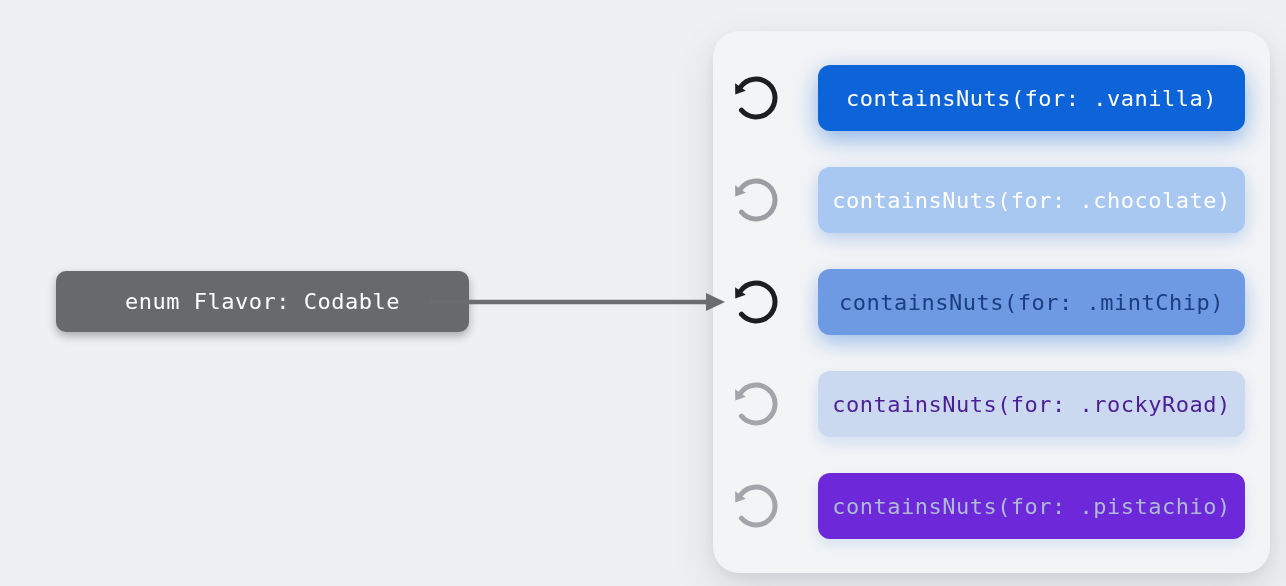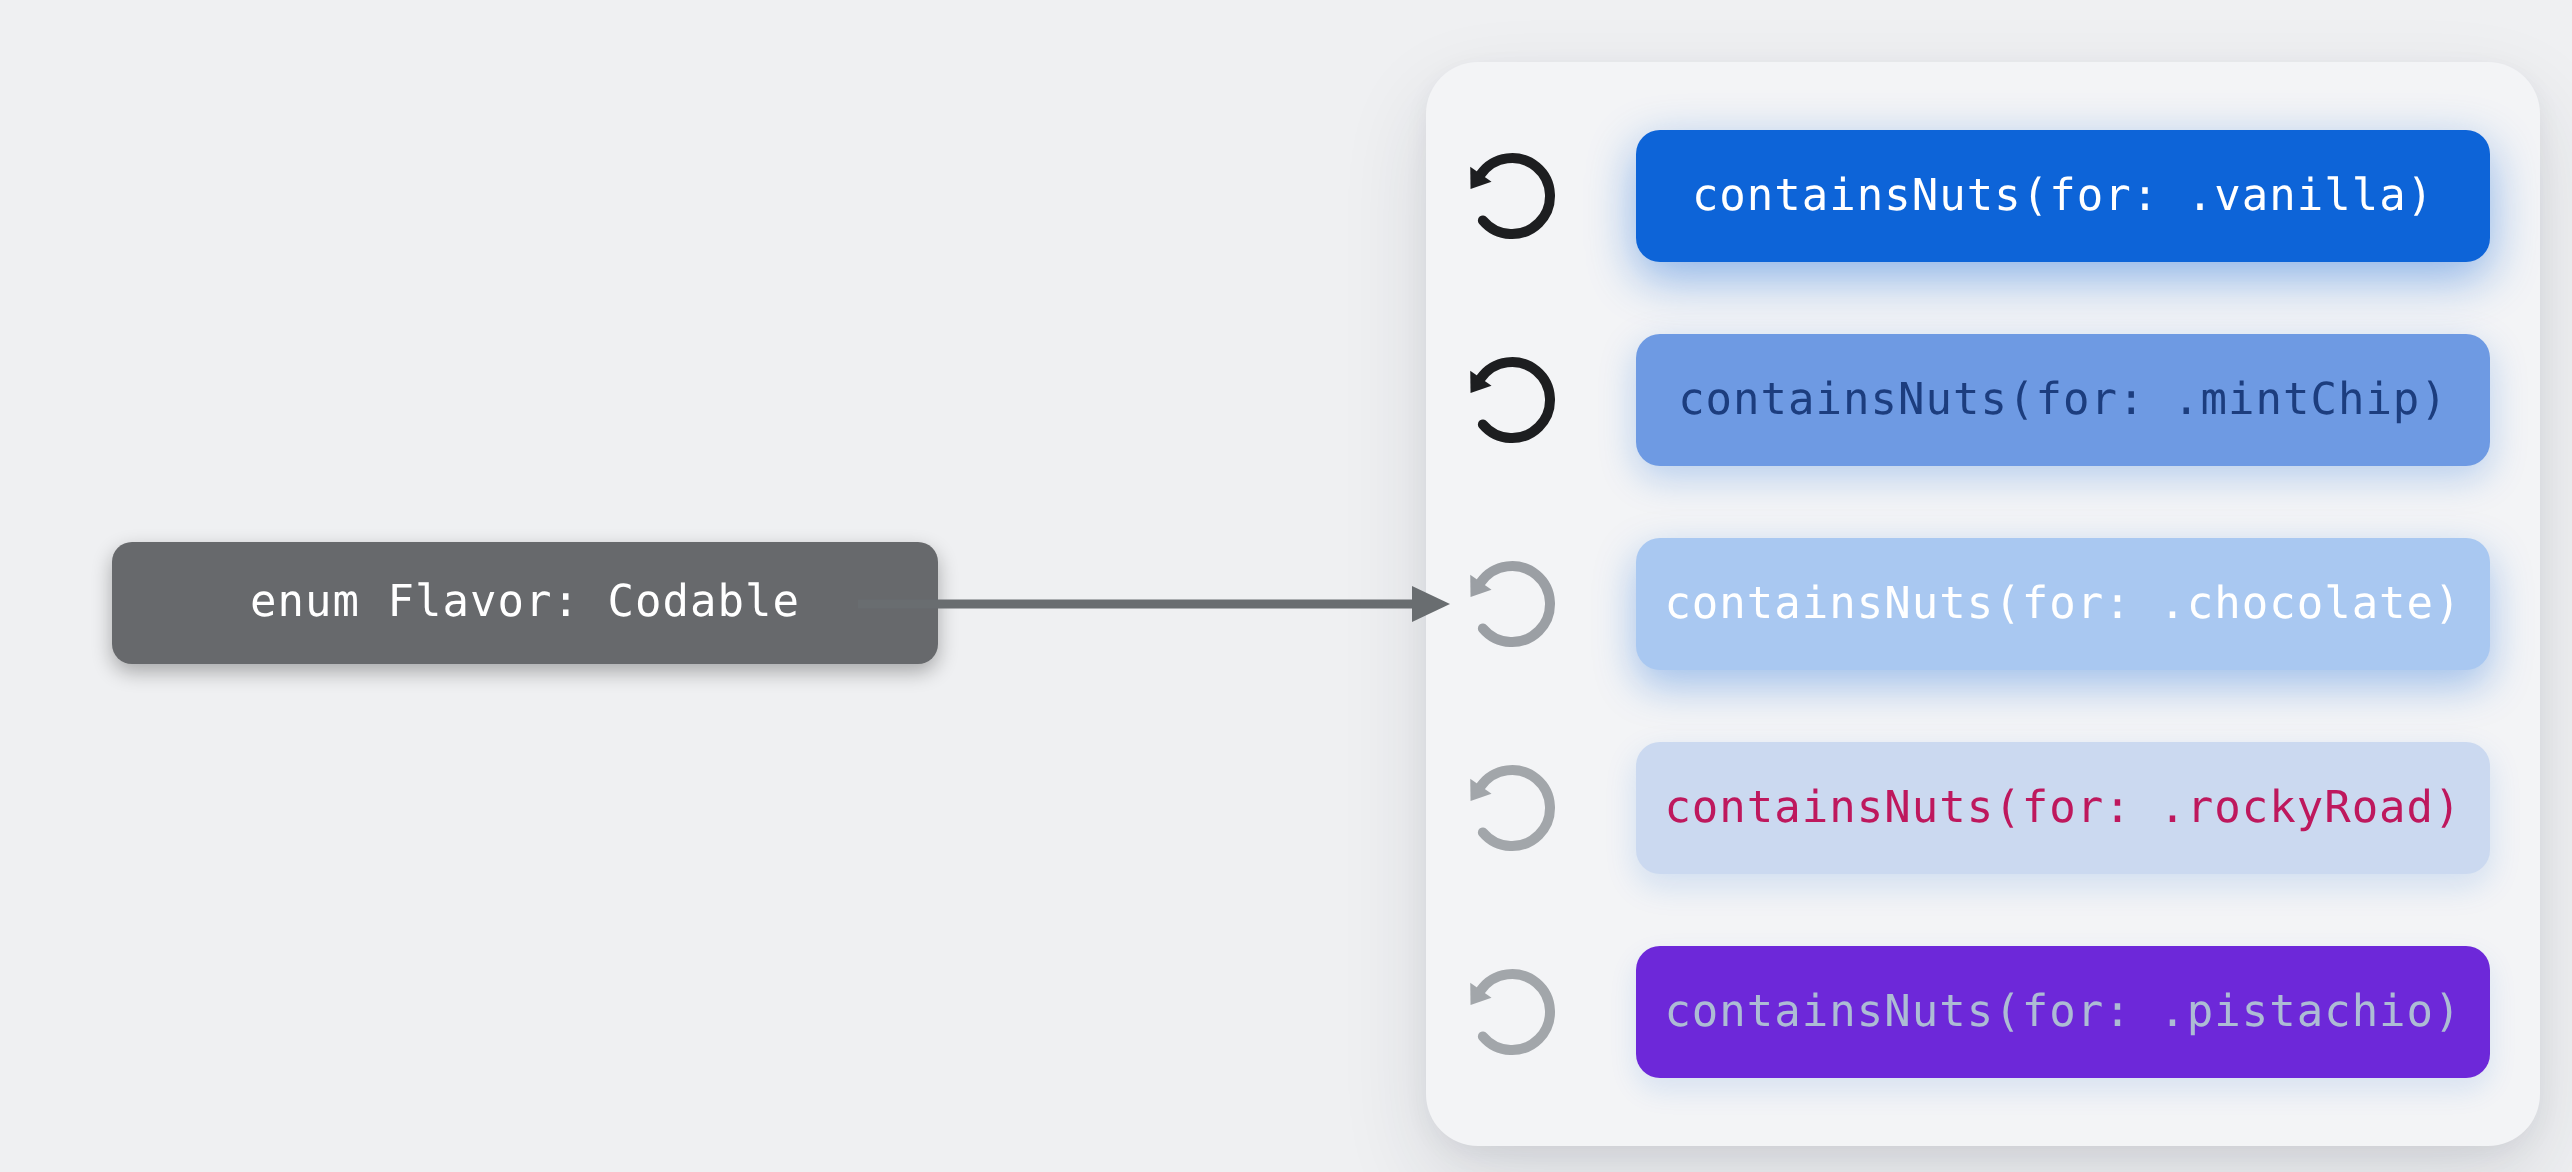--- a/index.html
+++ b/index.html
@@ -115,47 +115,47 @@
       <span class="icon-wrap" style="color: rgb(29, 30, 32);">
         <svg viewBox="0 0 56 56" xmlns="http://www.w3.org/2000/svg">
           <path d="M 13.44 40.22 A 19 19 0 1 0 12.44 17.10" fill="none" stroke="currentColor" stroke-width="5" stroke-linecap="round"></path>
           <polygon points="7.27,24.47 17.76,20.83 7.12,13.37" fill="currentColor"></polygon>
         </svg>
       </span>
       <button class="pill" style="background: rgb(13, 100, 216); color: rgb(255, 255, 255);">containsNuts(for: .vanilla)</button>
     </div>
 
     <div class="flavor-row">
+      <span class="icon-wrap" style="color: rgb(155, 159, 164);">
+        <svg viewBox="0 0 56 56" xmlns="http://www.w3.org/2000/svg">
+          <path d="M 13.44 40.22 A 19 19 0 1 0 12.44 17.10" fill="none" stroke="currentColor" stroke-width="5" stroke-linecap="round"></path>
+          <polygon points="7.27,24.47 17.76,20.83 7.12,13.37" fill="currentColor"></polygon>
+        </svg>
+      </span>
+      <button class="pill" style="background: rgb(169, 200, 241); color: rgb(255, 255, 255);">containsNuts(for: .chocolate)</button>
+    </div>
+
+    <div class="flavor-row">
       <span class="icon-wrap" style="color: rgb(29, 30, 32);">
         <svg viewBox="0 0 56 56" xmlns="http://www.w3.org/2000/svg">
           <path d="M 13.44 40.22 A 19 19 0 1 0 12.44 17.10" fill="none" stroke="currentColor" stroke-width="5" stroke-linecap="round"></path>
           <polygon points="7.27,24.47 17.76,20.83 7.12,13.37" fill="currentColor"></polygon>
         </svg>
       </span>
       <button class="pill" style="background: rgb(110, 154, 227); color: rgb(28, 61, 126);">containsNuts(for: .mintChip)</button>
     </div>
 
     <div class="flavor-row">
-      <span class="icon-wrap" style="color: rgb(155, 159, 164);">
-        <svg viewBox="0 0 56 56" xmlns="http://www.w3.org/2000/svg">
-          <path d="M 13.44 40.22 A 19 19 0 1 0 12.44 17.10" fill="none" stroke="currentColor" stroke-width="5" stroke-linecap="round"></path>
-          <polygon points="7.27,24.47 17.76,20.83 7.12,13.37" fill="currentColor"></polygon>
-        </svg>
-      </span>
-      <button class="pill" style="background: rgb(169, 200, 241); color: rgb(255, 255, 255);">containsNuts(for: .chocolate)</button>
-    </div>
-
-    <div class="flavor-row">
       <span class="icon-wrap" style="color: rgb(162, 166, 170);">
         <svg viewBox="0 0 56 56" xmlns="http://www.w3.org/2000/svg">
           <path d="M 13.44 40.22 A 19 19 0 1 0 12.44 17.10" fill="none" stroke="currentColor" stroke-width="5" stroke-linecap="round"></path>
           <polygon points="7.27,24.47 17.76,20.83 7.12,13.37" fill="currentColor"></polygon>
         </svg>
       </span>
-      <button class="pill" style="background: rgb(203, 217, 240); color: #be185d;">containsNuts(for: .rockyRoad)</button>
+      <button class="pill" style="background: rgb(203, 217, 240); color: #4c1d95;">containsNuts(for: .rockyRoad)</button>
     </div>
 
     <div class="flavor-row">
       <span class="icon-wrap" style="color: rgb(162, 166, 170);">
         <svg viewBox="0 0 56 56" xmlns="http://www.w3.org/2000/svg">
           <path d="M 13.44 40.22 A 19 19 0 1 0 12.44 17.10" fill="none" stroke="currentColor" stroke-width="5" stroke-linecap="round"></path>
           <polygon points="7.27,24.47 17.76,20.83 7.12,13.37" fill="currentColor"></polygon>
         </svg>
       </span>
       <button class="pill" style="background: #6d28d9; color: rgb(173, 188, 212);">containsNuts(for: .pistachio)</button>

